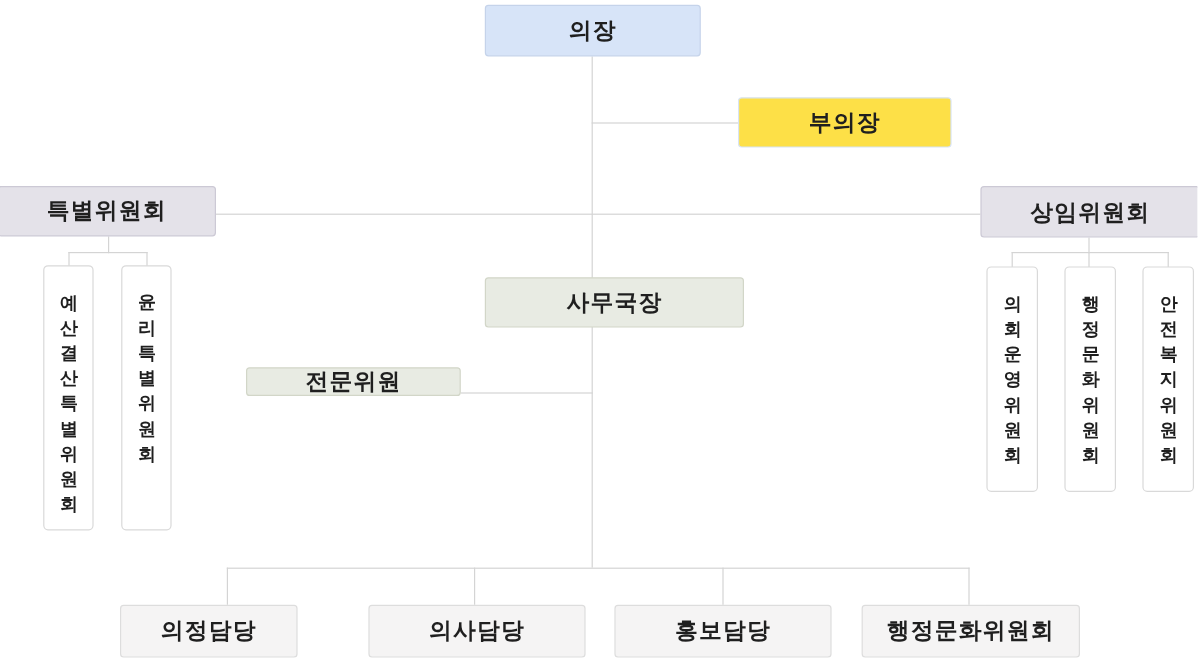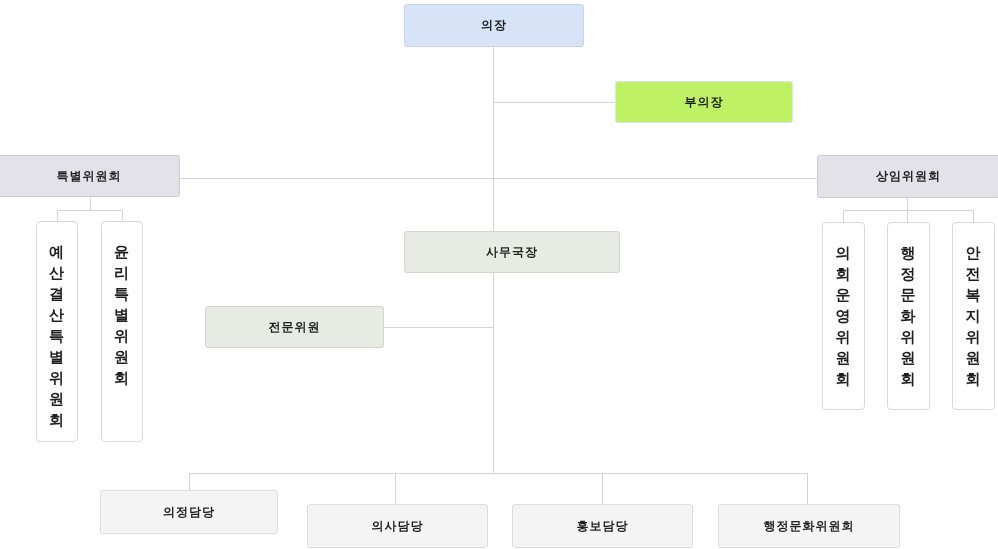--- a/index.html
+++ b/index.html
@@ -23,28 +23,28 @@
   }
   .line.v { width: 1px; }
   .line.h { height: 1px; }
   .node {
     position: absolute;
     z-index: 2;
     box-sizing: border-box;
     display: flex;
     align-items: center;
     justify-content: center;
-    font-size: 12px;
+    font-size: 19px;
     font-weight: 600;
     letter-spacing: 1px;
     border-radius: 3px;
     border: 1px solid transparent;
   }
   .node.blue    { background: #d7e4f8; border-color: #c5d3ea; }
-  .node.ltblue  { background: #bef264; border-color: #d8e3f4; }
+  .node.ltblue  { background: #fde047; border-color: #d8e3f4; }
   .node.lavender{ background: #e4e2e9; border-color: #ccc9d5; }
   .node.sage    { background: #e8ebe3; border-color: #d2d6c8; }
   .node.gray    { background: #f5f4f4; border-color: #dddddd; }
   .vnode {
     position: absolute;
     z-index: 2;
     box-sizing: border-box;
     background: #ffffff;
     border: 1px solid #d9d9d9;
     border-radius: 4px;
@@ -86,27 +86,27 @@
   <div class="line v" style="left:189px; top:473px; height:31px;"></div>
   <div class="line v" style="left:395px; top:473px; height:31px;"></div>
   <div class="line v" style="left:602px; top:473px; height:31px;"></div>
   <div class="line v" style="left:807px; top:473px; height:31px;"></div>
 
   <div class="node blue" style="left:404px; top:4px;   width:180px; height:43px;">의장</div>
   <div class="node ltblue" style="left:615px; top:81px;  width:178px; height:42px;">부의장</div>
   <div class="node lavender" style="left:-2px;  top:155px; width:182px; height:42px;">특별위원회</div>
   <div class="node lavender" style="left:817px; top:155px; width:183px; height:43px;">상임위원회</div>
   <div class="node sage" style="left:404px; top:231px; width:216px; height:42px;">사무국장</div>
-  <div class="node sage" style="left:205px; top:306px; width:179px; height:42px;">전문위원</div>
+  <div class="node sage" style="left:205px; top:306px; width:179px; height:24px;">전문위원</div>
 
   <div class="vnode" style="left:36px;  top:221px; width:42px; height:221px;">예산결산특별위원회</div>
   <div class="vnode" style="left:101px; top:221px; width:42px; height:221px;">윤리특별위원회</div>
 
   <div class="vnode" style="left:822px; top:222px; width:43px; height:188px;">의회운영위원회</div>
   <div class="vnode" style="left:887px; top:222px; width:43px; height:188px;">행정문화위원회</div>
   <div class="vnode" style="left:952px; top:222px; width:43px; height:188px;">안전복지위원회</div>
 
-  <div class="node gray" style="left:100px; top:490px; width:178px; height:44px;">의정담당</div>
+  <div class="node gray" style="left:100px; top:504px; width:148px; height:44px;">의정담당</div>
   <div class="node gray" style="left:307px; top:504px; width:181px; height:44px;">의사담당</div>
   <div class="node gray" style="left:512px; top:504px; width:181px; height:44px;">홍보담당</div>
   <div class="node gray" style="left:718px; top:504px; width:182px; height:44px;">행정문화위원회</div>
 
 </div>
 
 </body></html>

